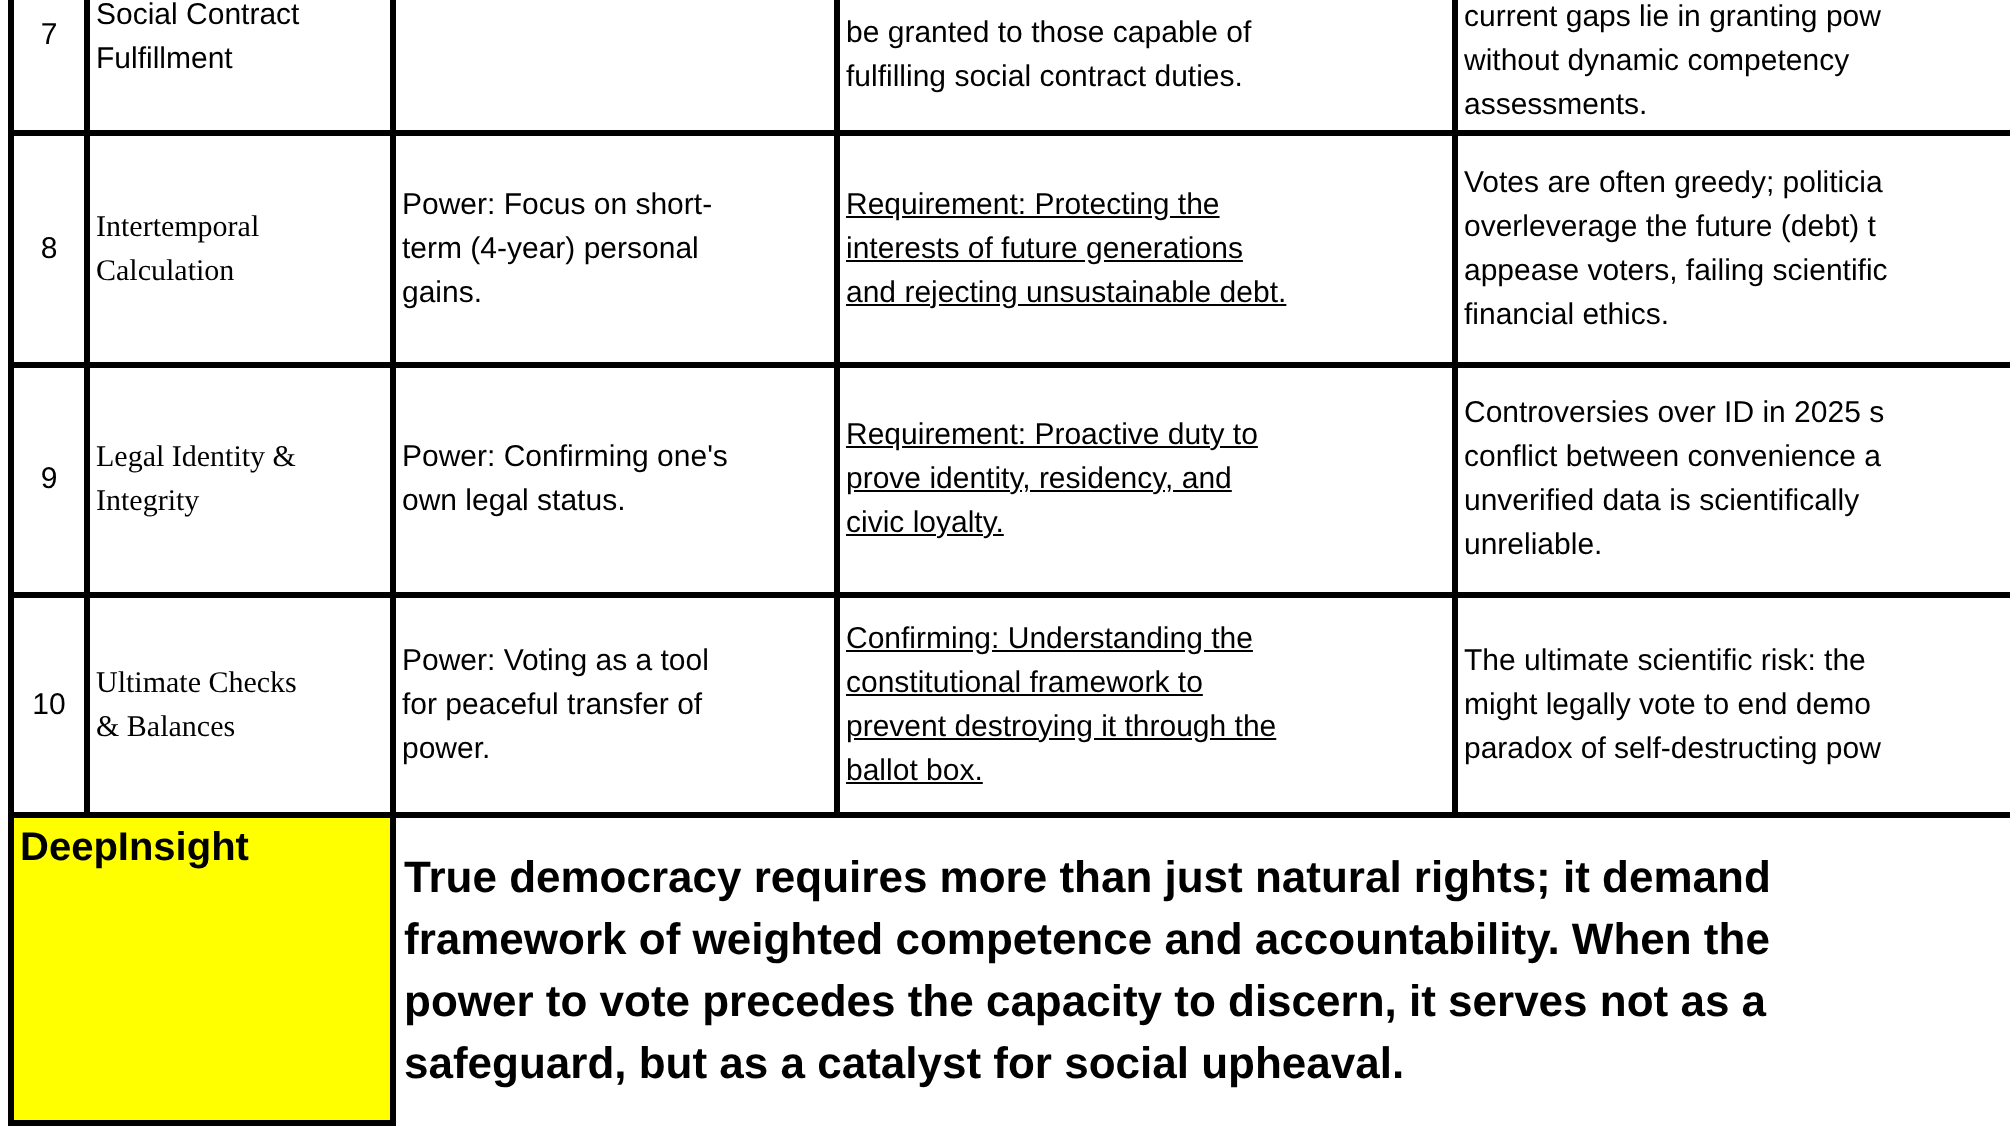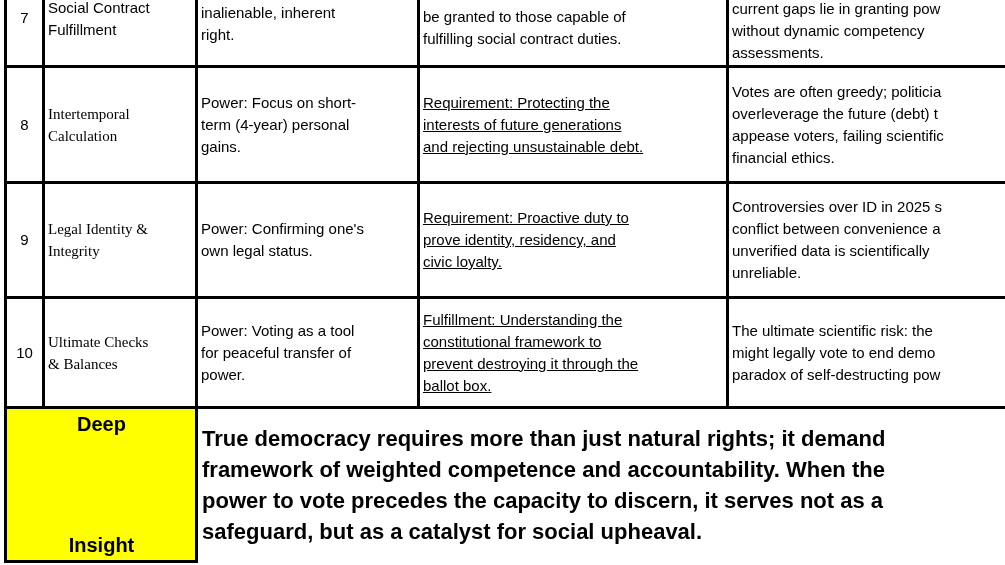--- a/index.html
+++ b/index.html
@@ -39,21 +39,21 @@
   
   .r10{top:299px;height:107px;}
   .c1{left:7px;width:35px;}
   .c2{left:45px;width:150px;font-family:Liberation Serif, serif;}
   .c3{left:198px;width:245px;}
   .c4{left:420px;width:306px;text-decoration:underline;}
   .c5{left:729px;width:391px;}
   
   .footer-label{
     left:7px;top:409px;width:188px;height:151px;
-    display:flex;flex-direction:column;justify-content:space-between;
+    display:flex;justify-content:flex-start;
     text-align:center;
     font-size:20px;line-height:30px;font-weight:600;
   }
   .footer-text{
     left:198px;top:409px;width:922px;
     padding-top:14px;padding-left:4px;
     font-size:22px;line-height:31px;font-weight:600;
   }
 </style>
 </head>
@@ -69,24 +69,20 @@
   <div class="hb" style="top:65px;left:4px;width:1001px;"></div>
   <div class="hb" style="top:181px;left:4px;width:1001px;"></div>
   <div class="hb" style="top:296px;left:4px;width:1001px;"></div>
   <div class="hb" style="top:406px;left:4px;width:1001px;"></div>
   <div class="hb" style="top:560px;left:4px;width:194px;"></div>
 
   <div class="cell num r7c1">7</div>
   <div class="cell r7c2">
       <div class="ln">Social Contract</div>
       <div class="ln">Fulfillment</div>
-    </div>
-  <div class="cell r7c3">
-      <div class="ln">inalienable, inherent</div>
-      <div class="ln">right.</div>
     </div>
   <div class="cell r7c4">
       <div class="ln">be granted to those capable of</div>
       <div class="ln">fulfilling social contract duties.</div>
     </div>
   <div class="cell r7c5">
       <div class="ln">current gaps lie in granting pow</div>
       <div class="ln">without dynamic competency</div>
       <div class="ln">assessments.</div>
     </div>
@@ -138,21 +134,21 @@
   <div class="cell vc r10 c2">
       <div class="ln">Ultimate Checks</div>
       <div class="ln">&amp; Balances</div>
     </div>
   <div class="cell vc r10 c3">
       <div class="ln">Power: Voting as a tool</div>
       <div class="ln">for peaceful transfer of</div>
       <div class="ln">power.</div>
     </div>
   <div class="cell vc r10 c4">
-      <div class="ln">Fulfillment: Understanding the</div>
+      <div class="ln">Confirming: Understanding the</div>
       <div class="ln">constitutional framework to</div>
       <div class="ln">prevent destroying it through the</div>
       <div class="ln">ballot box.</div>
     </div>
   <div class="cell vc r10 c5">
       <div class="ln">The ultimate scientific risk: the</div>
       <div class="ln">might legally vote to end demo</div>
       <div class="ln">paradox of self-destructing pow</div>
     </div>
 

